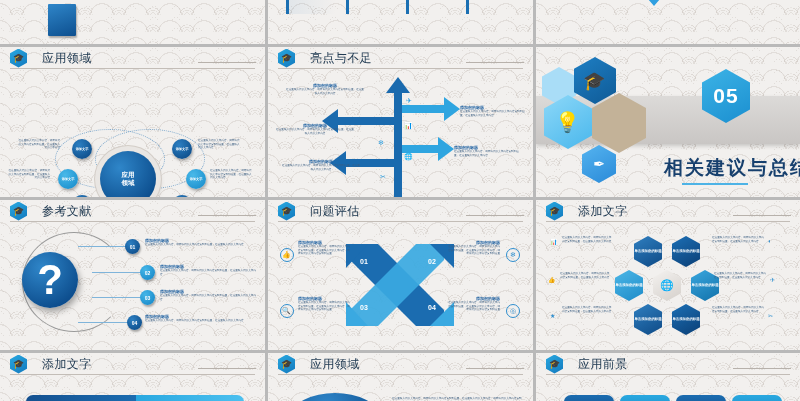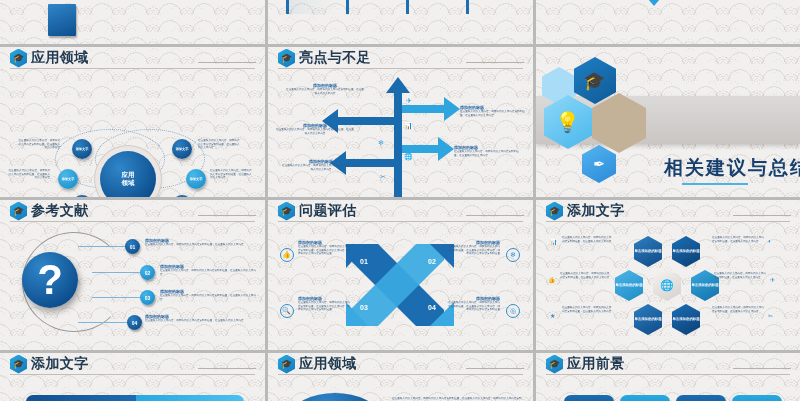--- a/index.html
+++ b/index.html
@@ -60,23 +60,23 @@
     width: 100%; height: 100%;
     clip-path: polygon(50% 0%, 100% 25%, 100% 75%, 50% 100%, 0% 75%, 0% 25%);
     display:flex; align-items:center; justify-content:center;
   }
   .hex-blue  { background: linear-gradient(145deg,#29a8e0,#1278bd); }
   .hex-dark  { background: linear-gradient(145deg,#1e7fc4,#0f5a96); }
   .hex-lt    { background: linear-gradient(145deg,#8dd8f8,#49b7ec); }
   .hex-pale  { background: #a9ddf7; }
   .hexicon .glyph { color:#fff; font-size: 9px; line-height:1; }
   .sld-title {
-    margin-left: 4px;
-    font-size: 14px;
-    font-weight: bold;
+    margin-left: 15px;
+    font-size: 12px;
+    font-weight: normal;
     color: #203a52;
     letter-spacing: .4px;
     white-space: nowrap;
   }
   .sld-rule {
     flex: 1;
     height: 1px;
     background: #b7b1ab;
     margin: 0 9px 0 9px;
     position: relative;
@@ -367,20 +367,23 @@
     <div class="div-hex hex-lt" style="left:8px; top:48px; width:48px; height:54px;">
       <span style="color:#fff; font-size:20px; line-height:1;">💡</span>
     </div>
 
     <div class="photo-hex" style="left:56px; top:46px;"></div>
 
     <div class="div-hex" style="left:46px; top:98px; width:34px; height:38px; background:linear-gradient(150deg,#55b4f0,#2a8ad8);">
       <span style="color:#fff; font-size:14px; line-height:1;">✒</span>
     </div>
 
+    <div class="div-num" style="left:166px; top:22px;">
+      <span>05</span>
+    </div>
 
     <div class="div-title" style="left:128px; top:108px;">相关建议与总结</div>
     <div class="div-ul" style="left:146px; top:136px; width:66px;"></div>
   </div>
 
   <div class="slide" style="left:0px; top:200px; width:265px; height:150px;">
     <div class="wavebg"></div>
     <div class="sld-head">
       <div class="hexicon">
         <div class="hex hex-blue">

